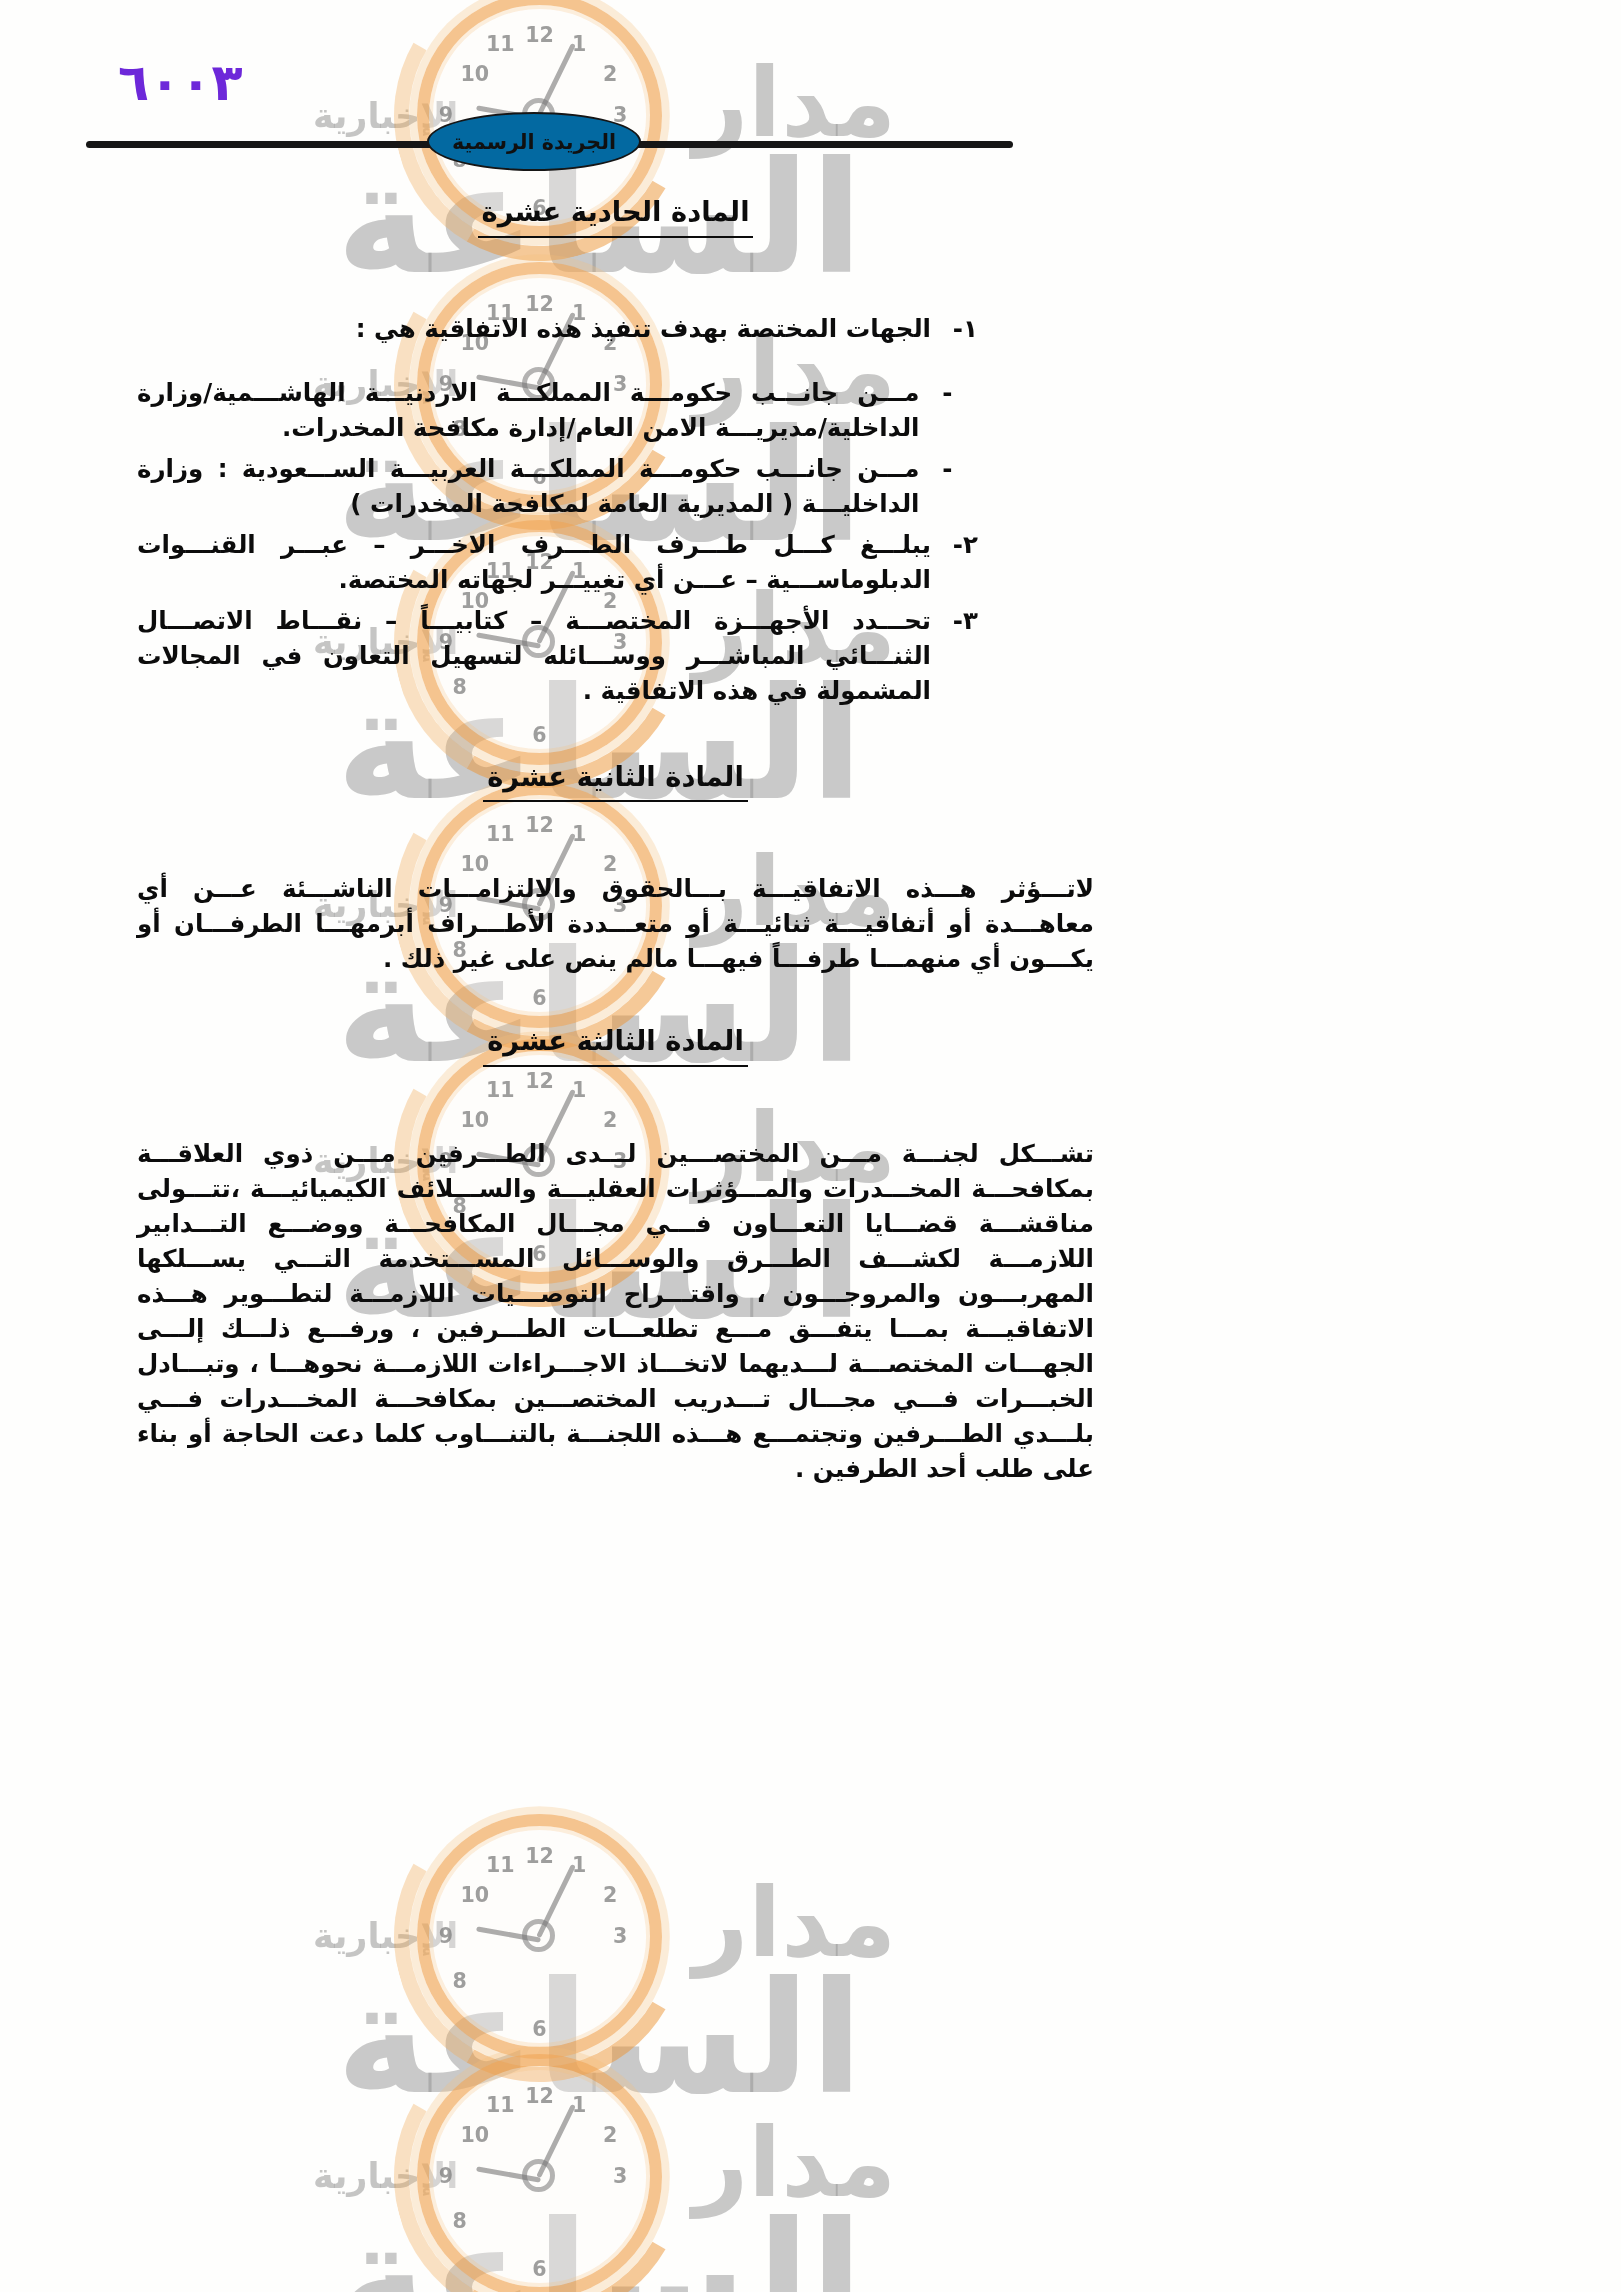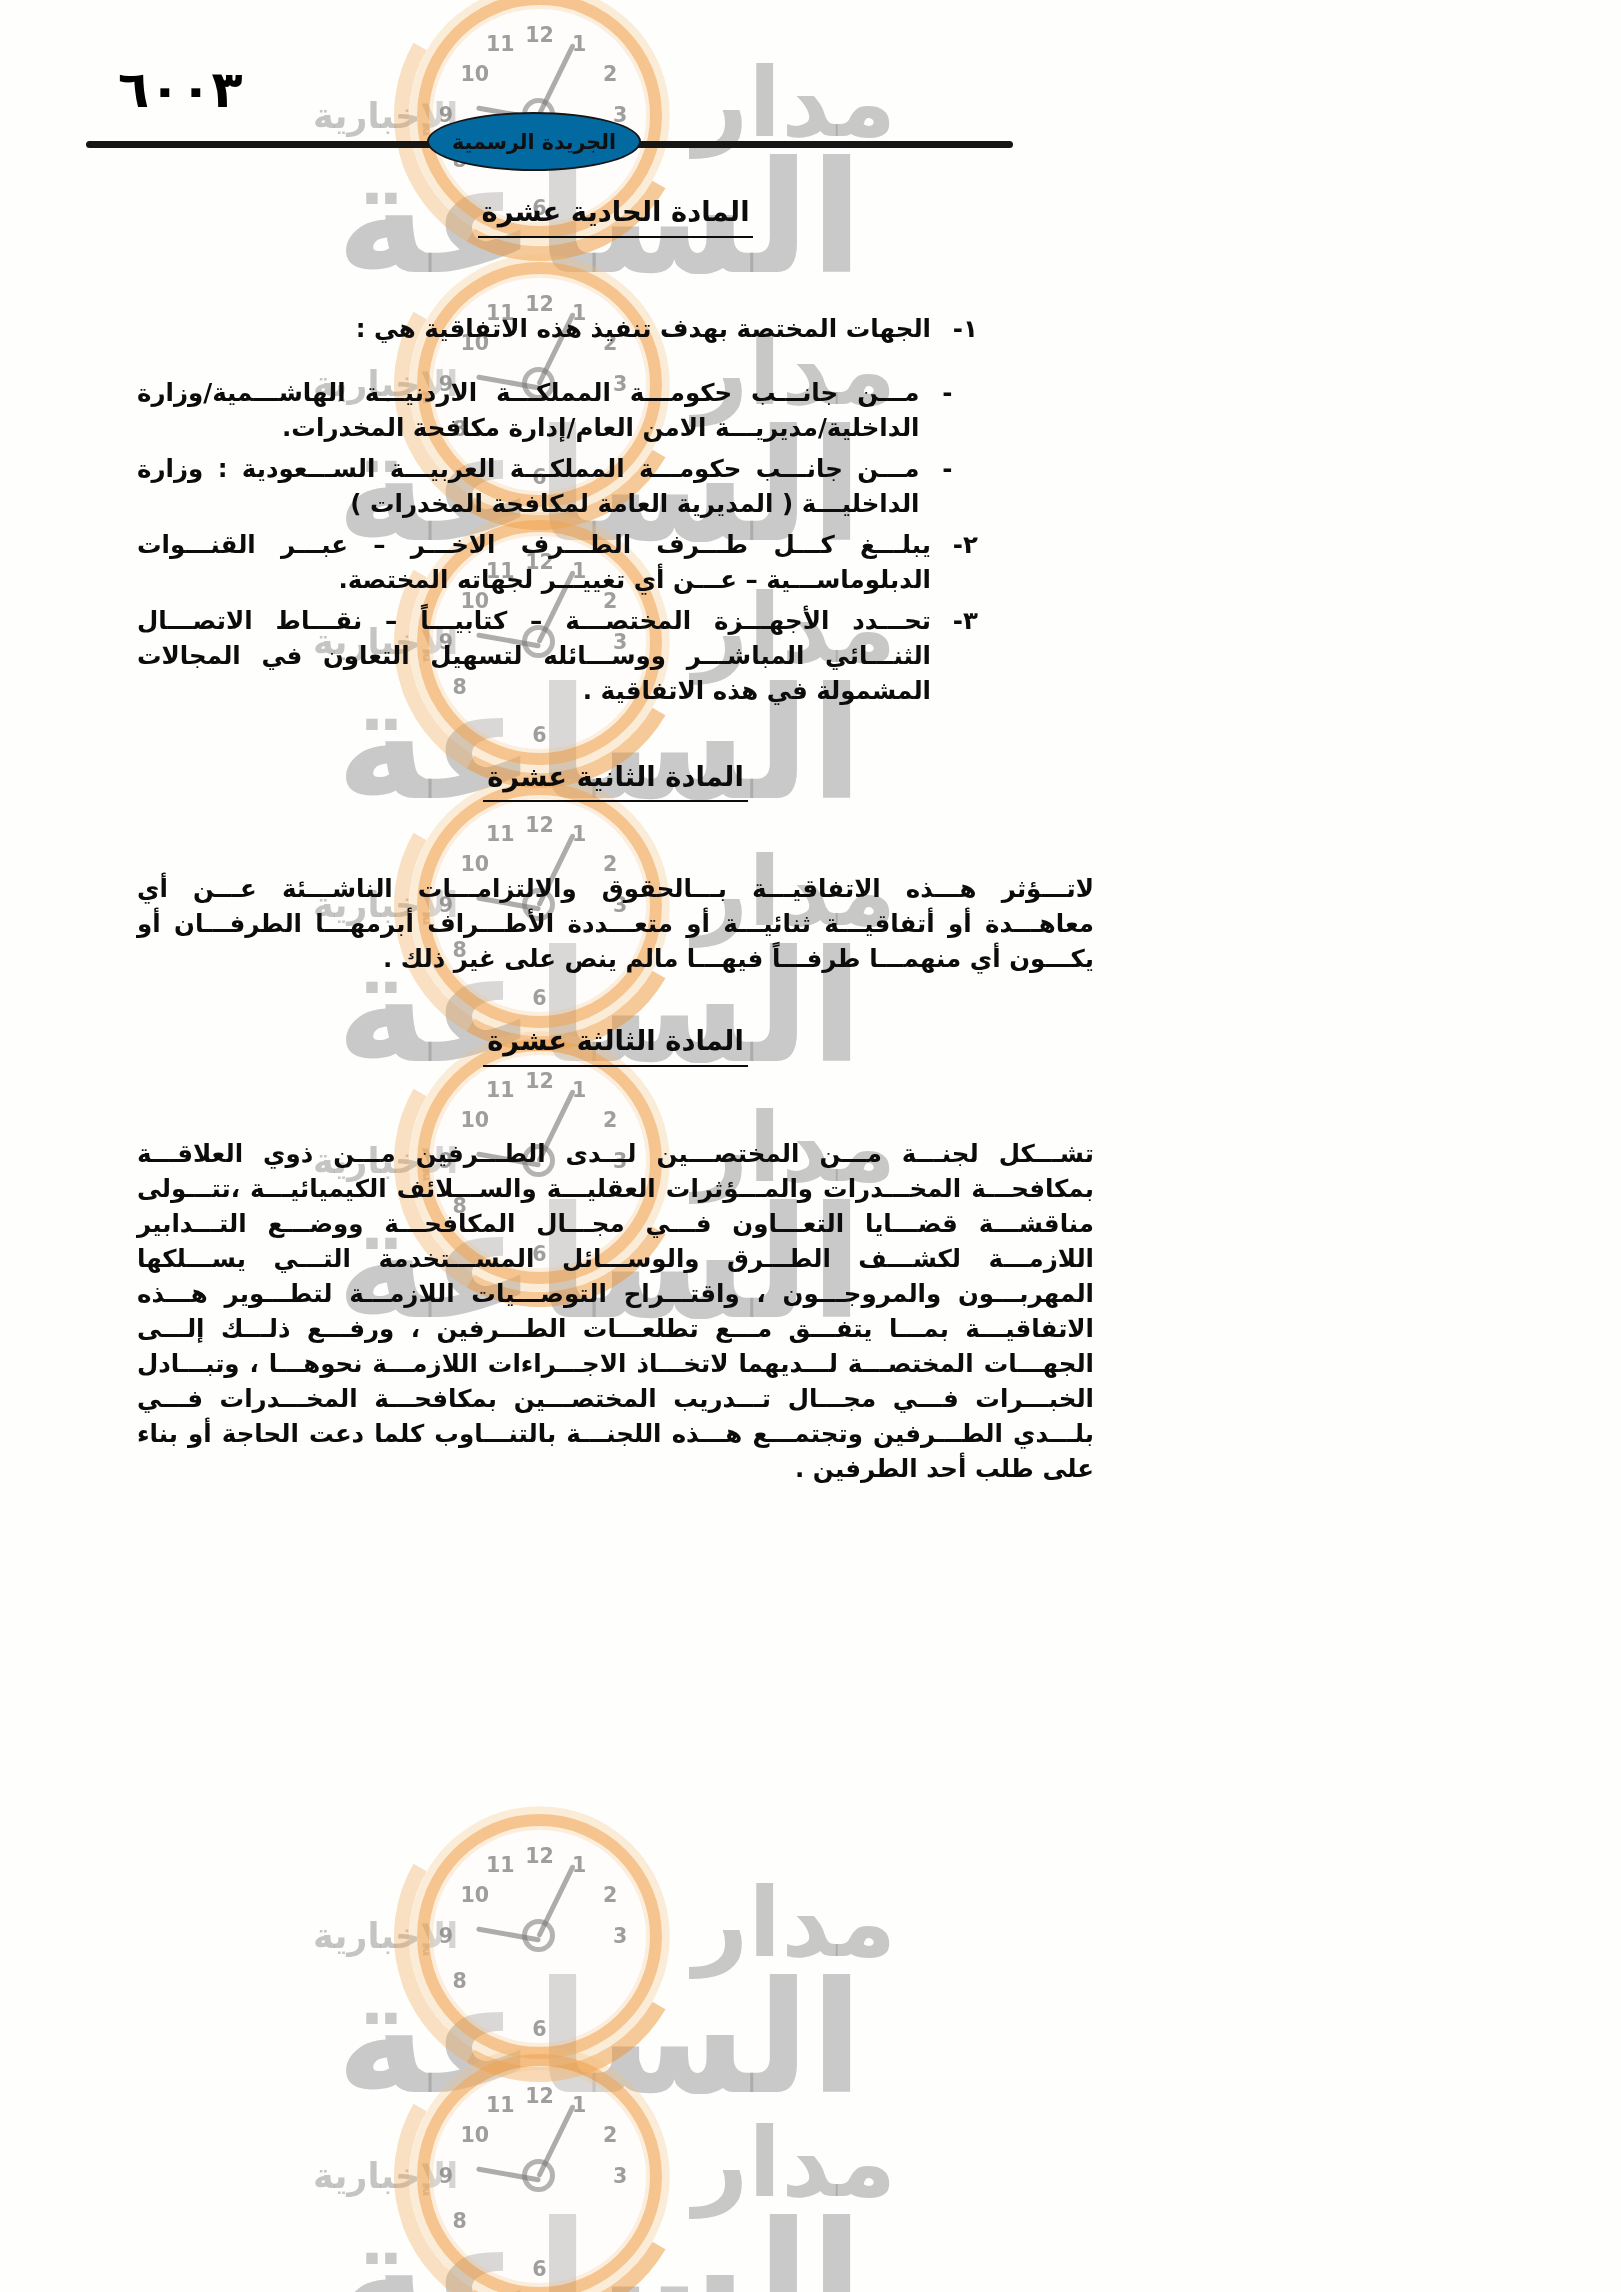--- a/index.html
+++ b/index.html
@@ -8,22 +8,22 @@
     position:relative;
     width:1621px; height:2293px;
     background:#fefefdff;
     overflow:hidden;
     font-family:"DejaVu Sans", sans-serif;
     direction:rtl;
   }
 
   
   .page-number {
-    position:absolute; top:60px; left:118px;
-    font-size:51px; font-weight:700; color:#000000;
+    position:absolute; top:53px; left:118px;
+    font-size:51px; font-weight:700; color:#6d28d9;
     direction:ltr; letter-spacing:5.9px;
     z-index:3;
   }
 
   
   .masthead-rule {
     position:absolute; top:141px; left:86px;
     width:927px; height:6.9px;
     background:#161616; border-radius:3.9px;
     z-index:2;

